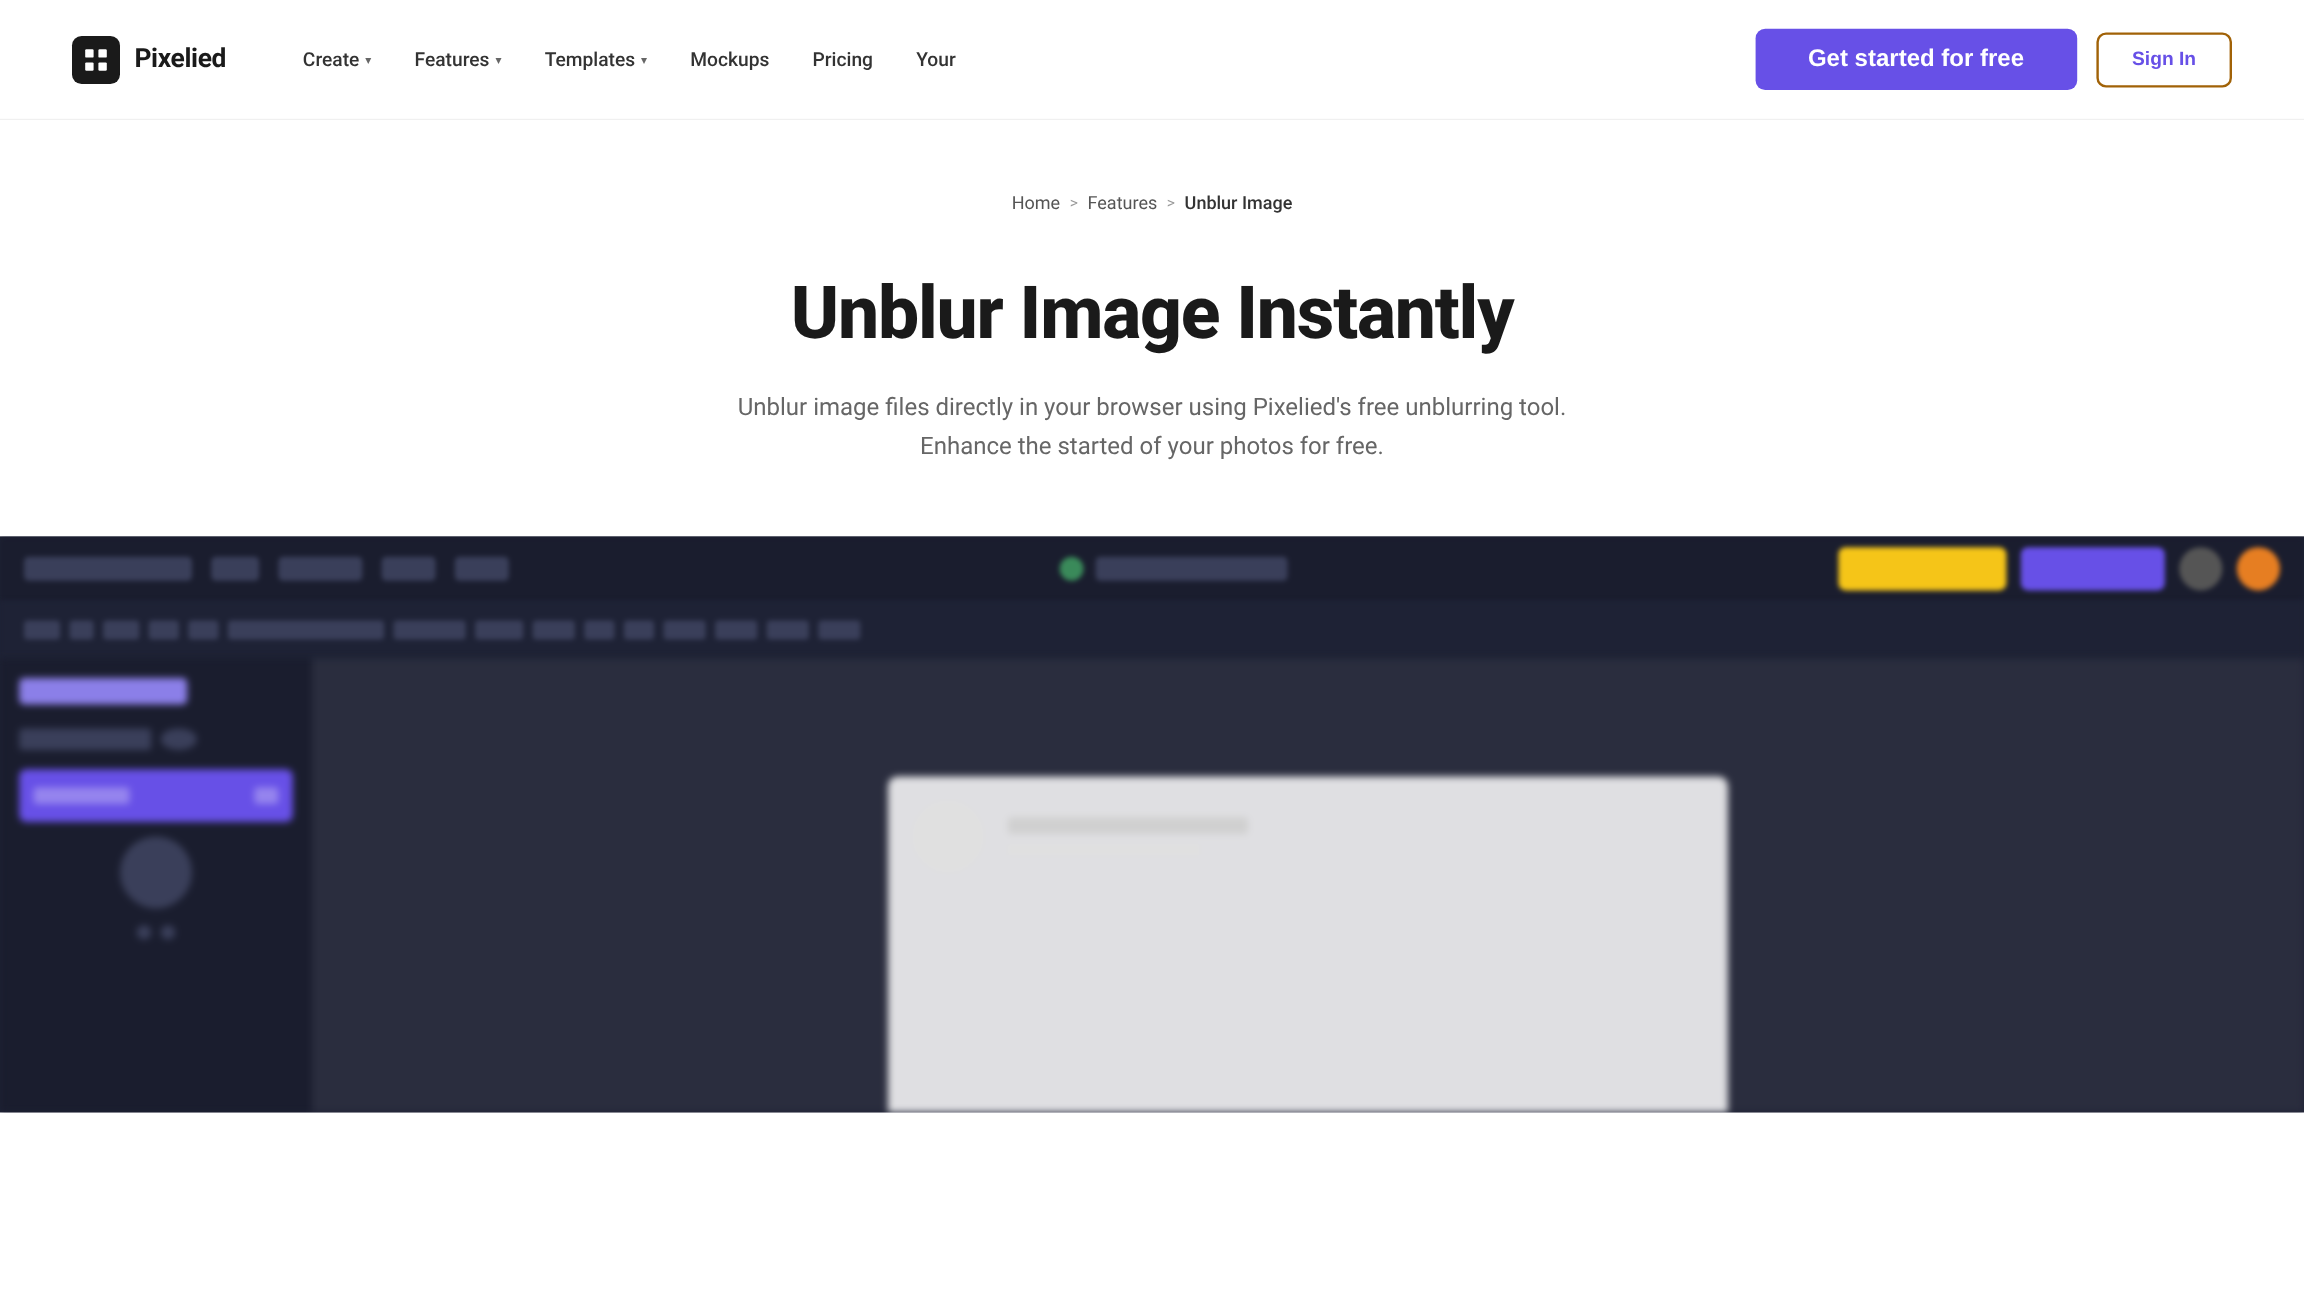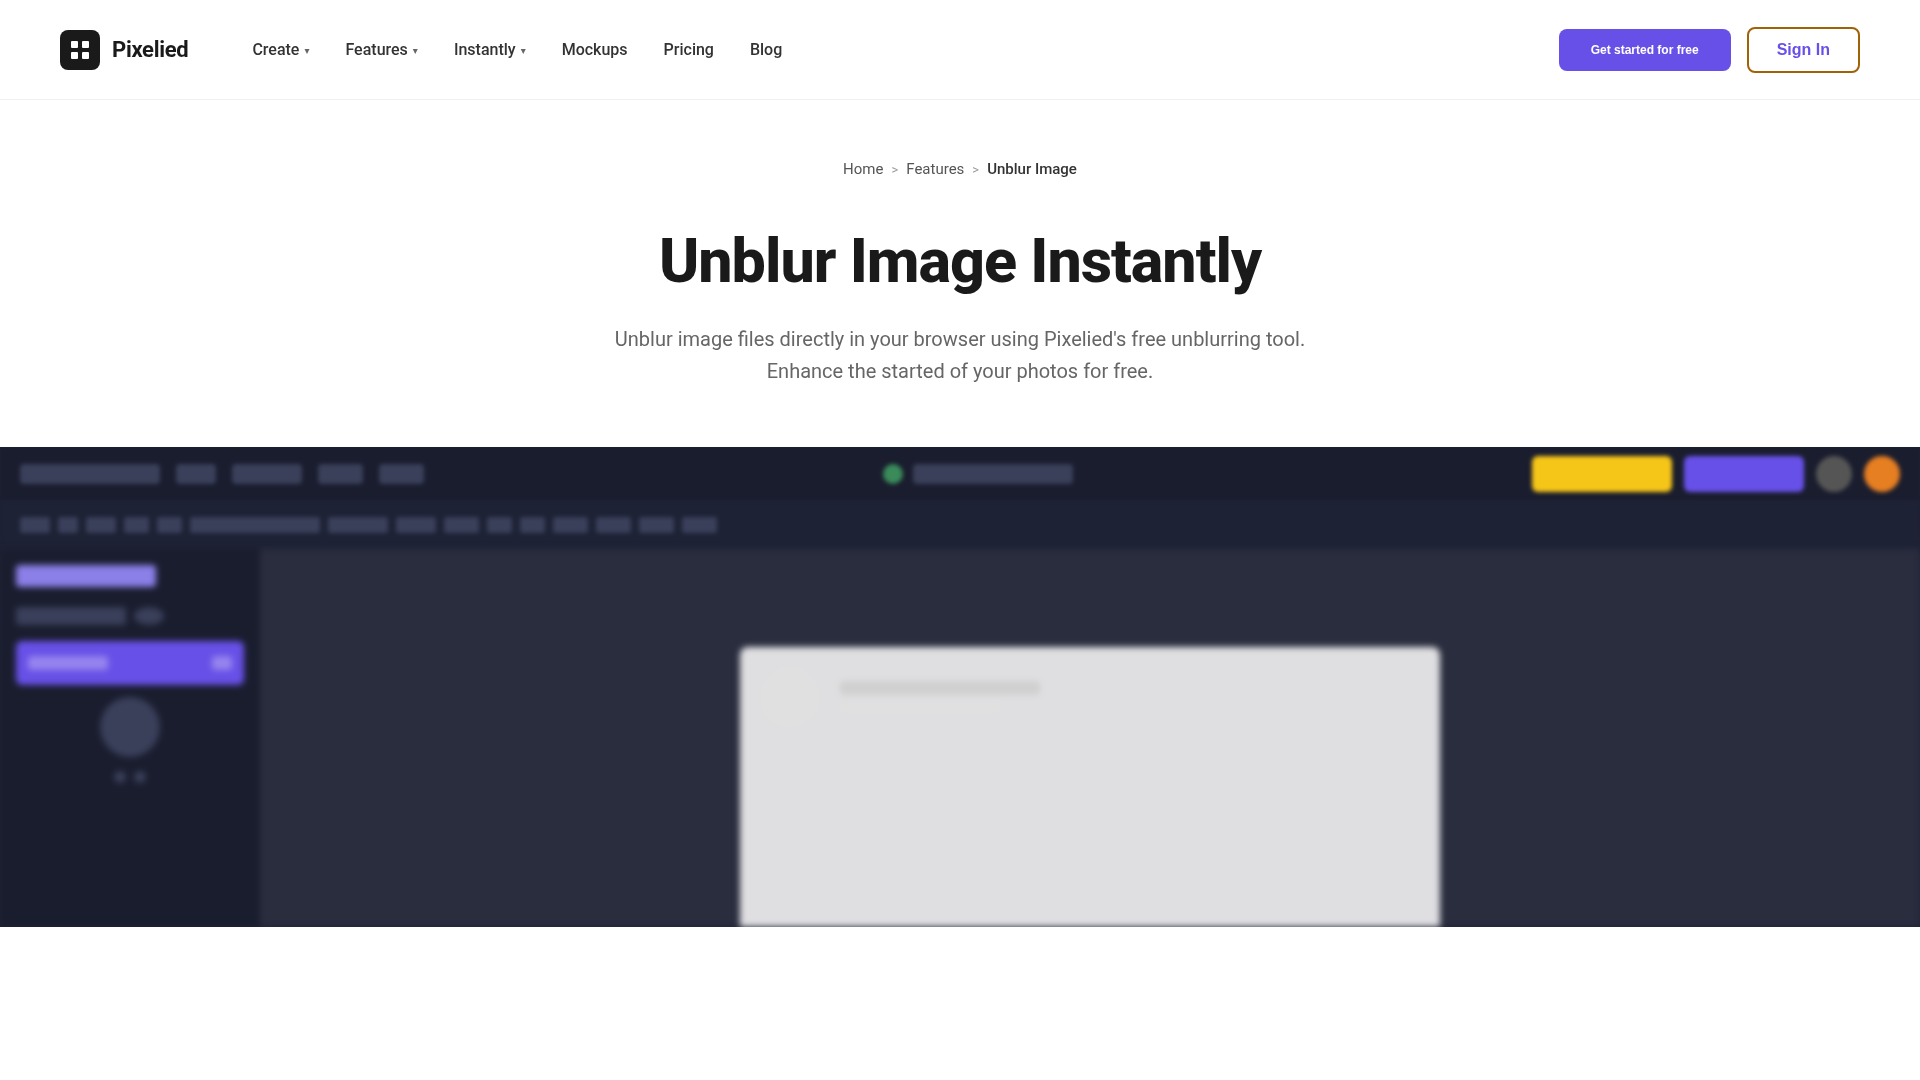--- a/index.html
+++ b/index.html
@@ -94,23 +94,23 @@
     .navbar-right {
       display: flex;
       align-items: center;
       gap: 16px;
     }
 
     .btn-get-started {
       background: #6750e7;
       color: white;
       border: none;
-      padding: 14px 32px;
+      padding: 14px 44px;
       border-radius: 8px;
-      font-size: 12px;
+      font-size: 20px;
       font-weight: 600;
       cursor: pointer;
       white-space: nowrap;
     }
 
     .btn-sign-in {
       background: white;
       color: #6750e7;
       border: 2px solid #a16207;
       padding: 12px 28px;
@@ -360,31 +360,31 @@
     <div class="nav-links">
       <div class="nav-item">
         <span>Create</span>
         <span class="nav-chevron">▾</span>
       </div>
       <div class="nav-item">
         <span>Features</span>
         <span class="nav-chevron">▾</span>
       </div>
       <div class="nav-item">
-        <span>Instantly</span>
+        <span>Templates</span>
         <span class="nav-chevron">▾</span>
       </div>
       <div class="nav-item">
         <span>Mockups</span>
       </div>
       <div class="nav-item">
         <span>Pricing</span>
       </div>
       <div class="nav-item">
-        <span>Blog</span>
+        <span>Your</span>
       </div>
     </div>
   </div>
 
   <div class="navbar-right">
     <button class="btn-get-started">Get started for free</button>
     <button class="btn-sign-in">Sign In</button>
   </div>
 </nav>
 

